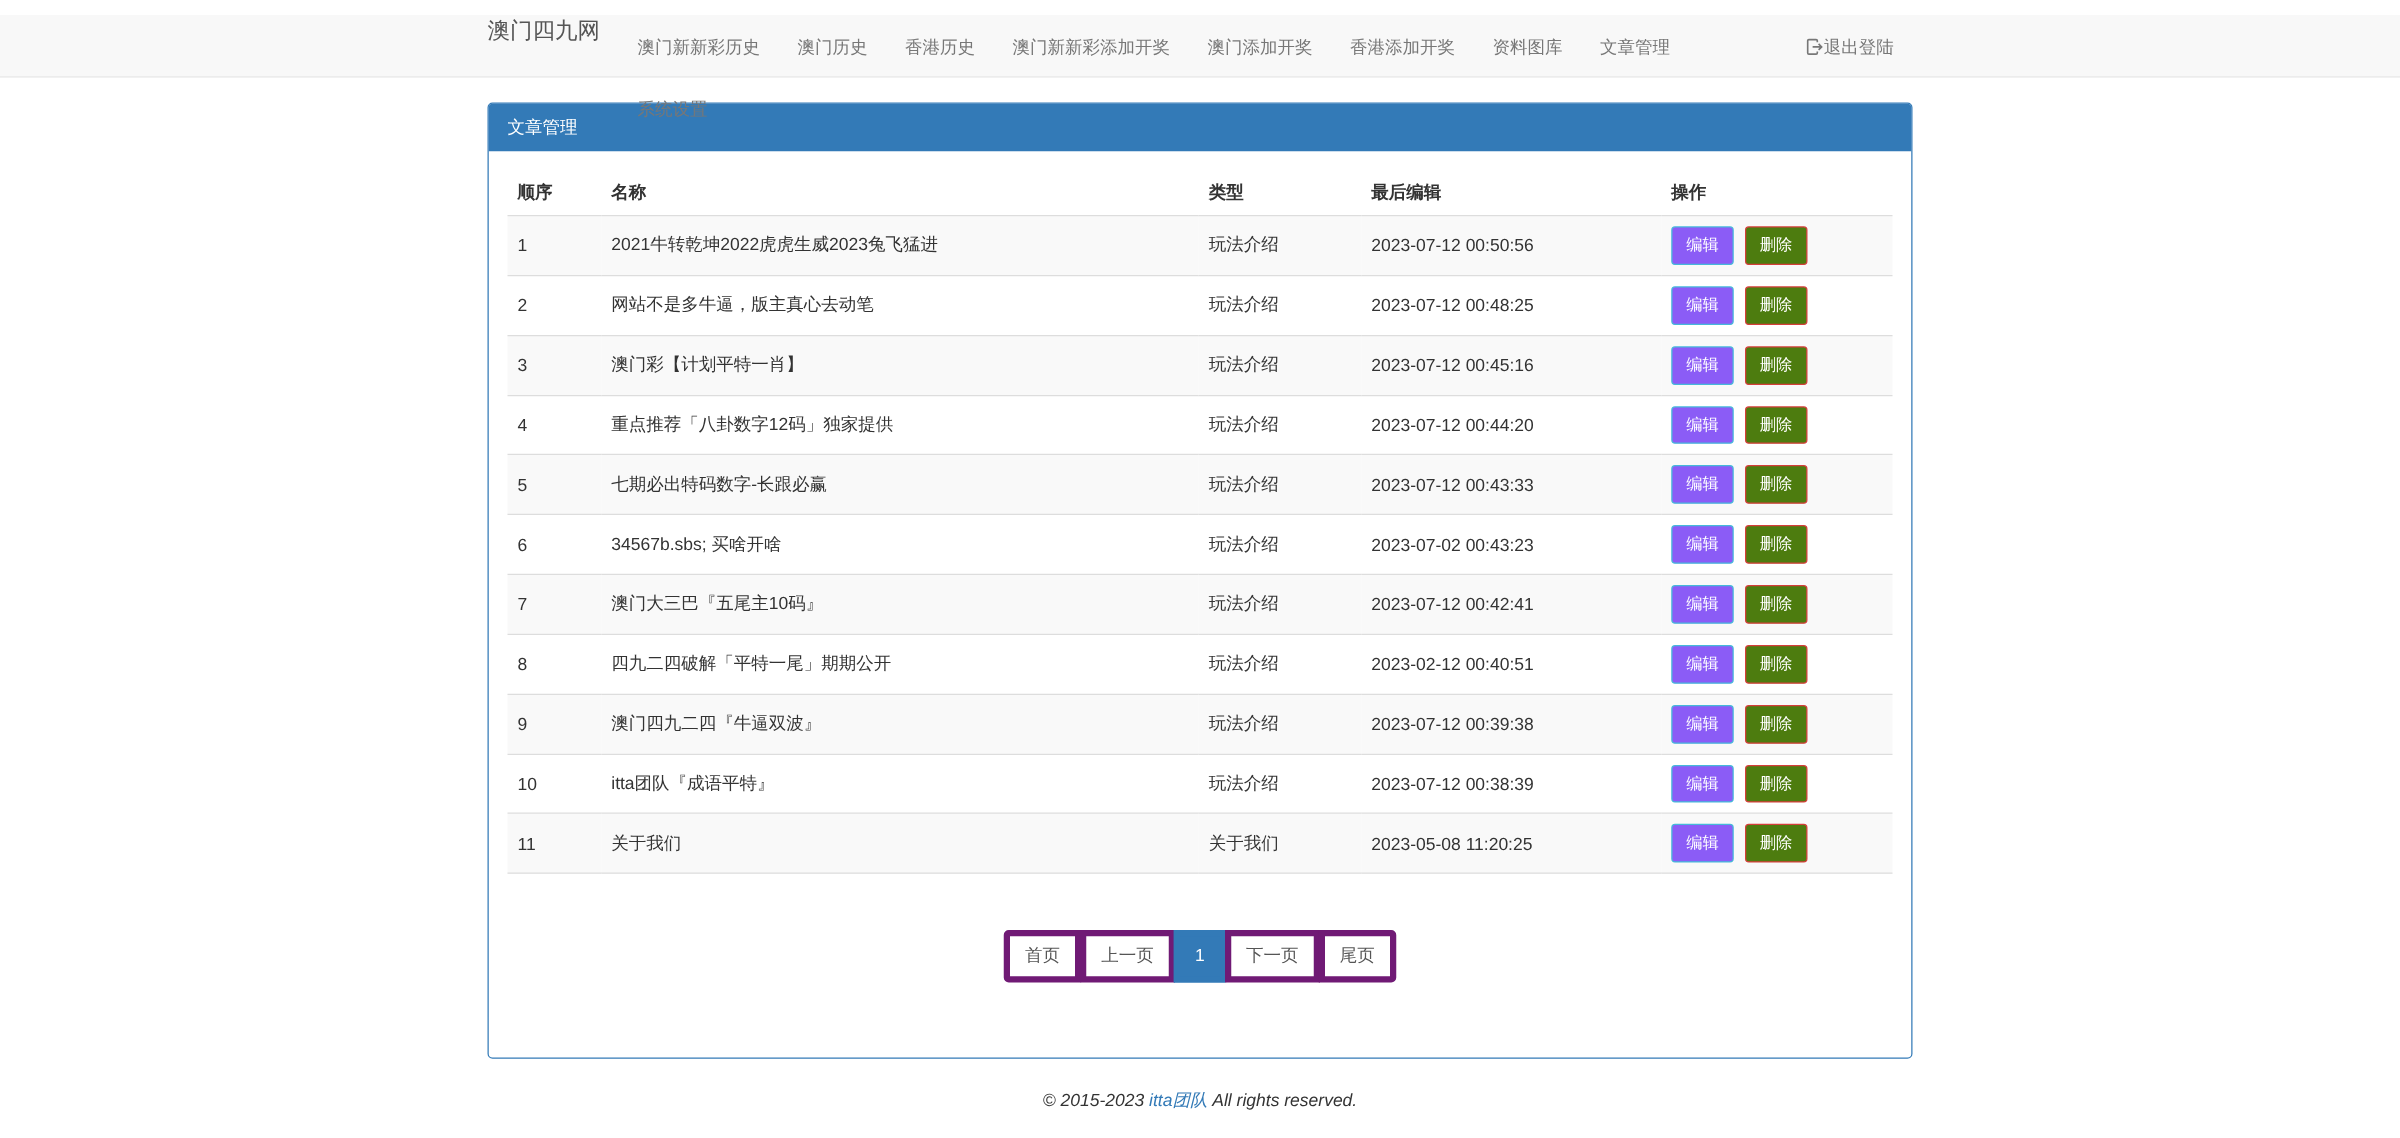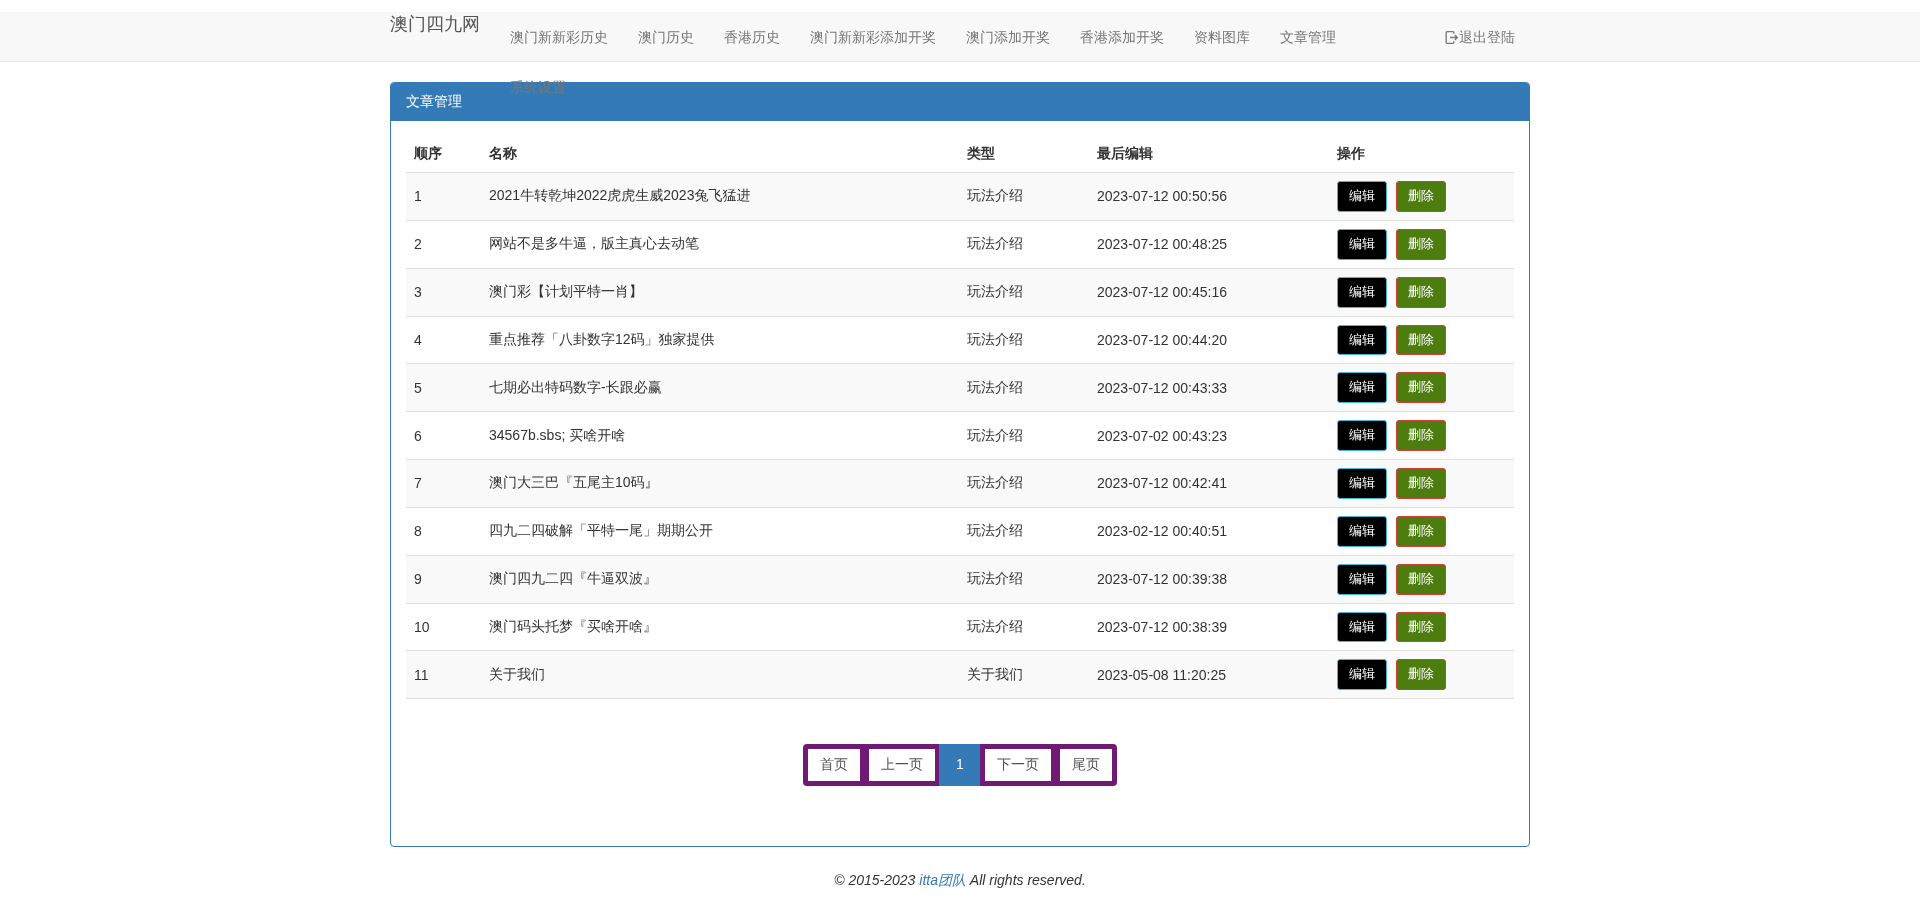--- a/index.html
+++ b/index.html
@@ -100,21 +100,21 @@
     display: inline-block;
     padding: 5px 11px;
     font-size: 13px;
     line-height: 1.45;
     color: #fff;
     border-radius: 3px;
     border: 1px solid transparent;
     cursor: pointer;
     font-family: inherit;
   }
-  .btn-info   { background: #000000; border-color: #46b8da; }
+  .btn-info   { background: #8b5cf6; border-color: #46b8da; }
   .btn-danger { background: #4d7c0f; border-color: #d43f3a; }
   .btn + .btn { margin-left: 5px; }
 
   
   .pagination-wrap {
     display: flex;
     justify-content: center;
     margin: 45px 0;
   }
   .pagination {
@@ -269,21 +269,21 @@
     <td>澳门四九二四『牛逼双波』</td>
     <td>玩法介绍</td>
     <td>2023-07-12 00:39:38</td>
     <td>
       <button class="btn btn-info">编辑</button>
       <button class="btn btn-danger">删除</button>
     </td>
   </tr>
           <tr>
     <td>10</td>
-    <td>澳门码头托梦『买啥开啥』</td>
+    <td>itta团队『成语平特』</td>
     <td>玩法介绍</td>
     <td>2023-07-12 00:38:39</td>
     <td>
       <button class="btn btn-info">编辑</button>
       <button class="btn btn-danger">删除</button>
     </td>
   </tr>
           <tr>
     <td>11</td>
     <td>关于我们</td>

